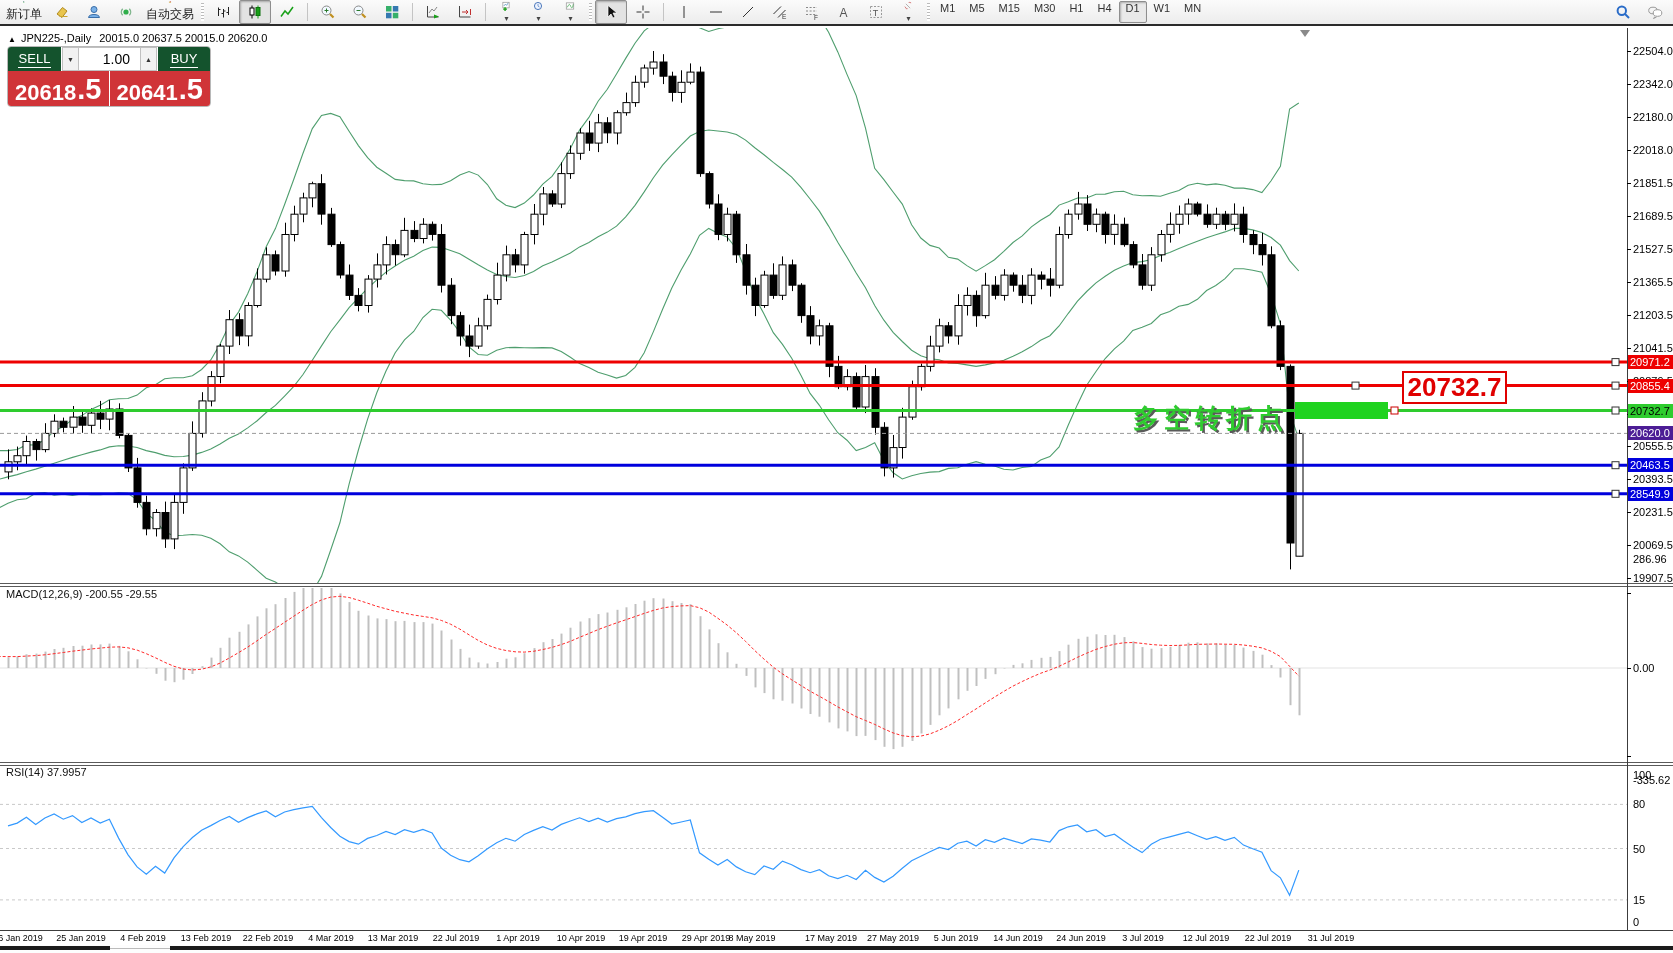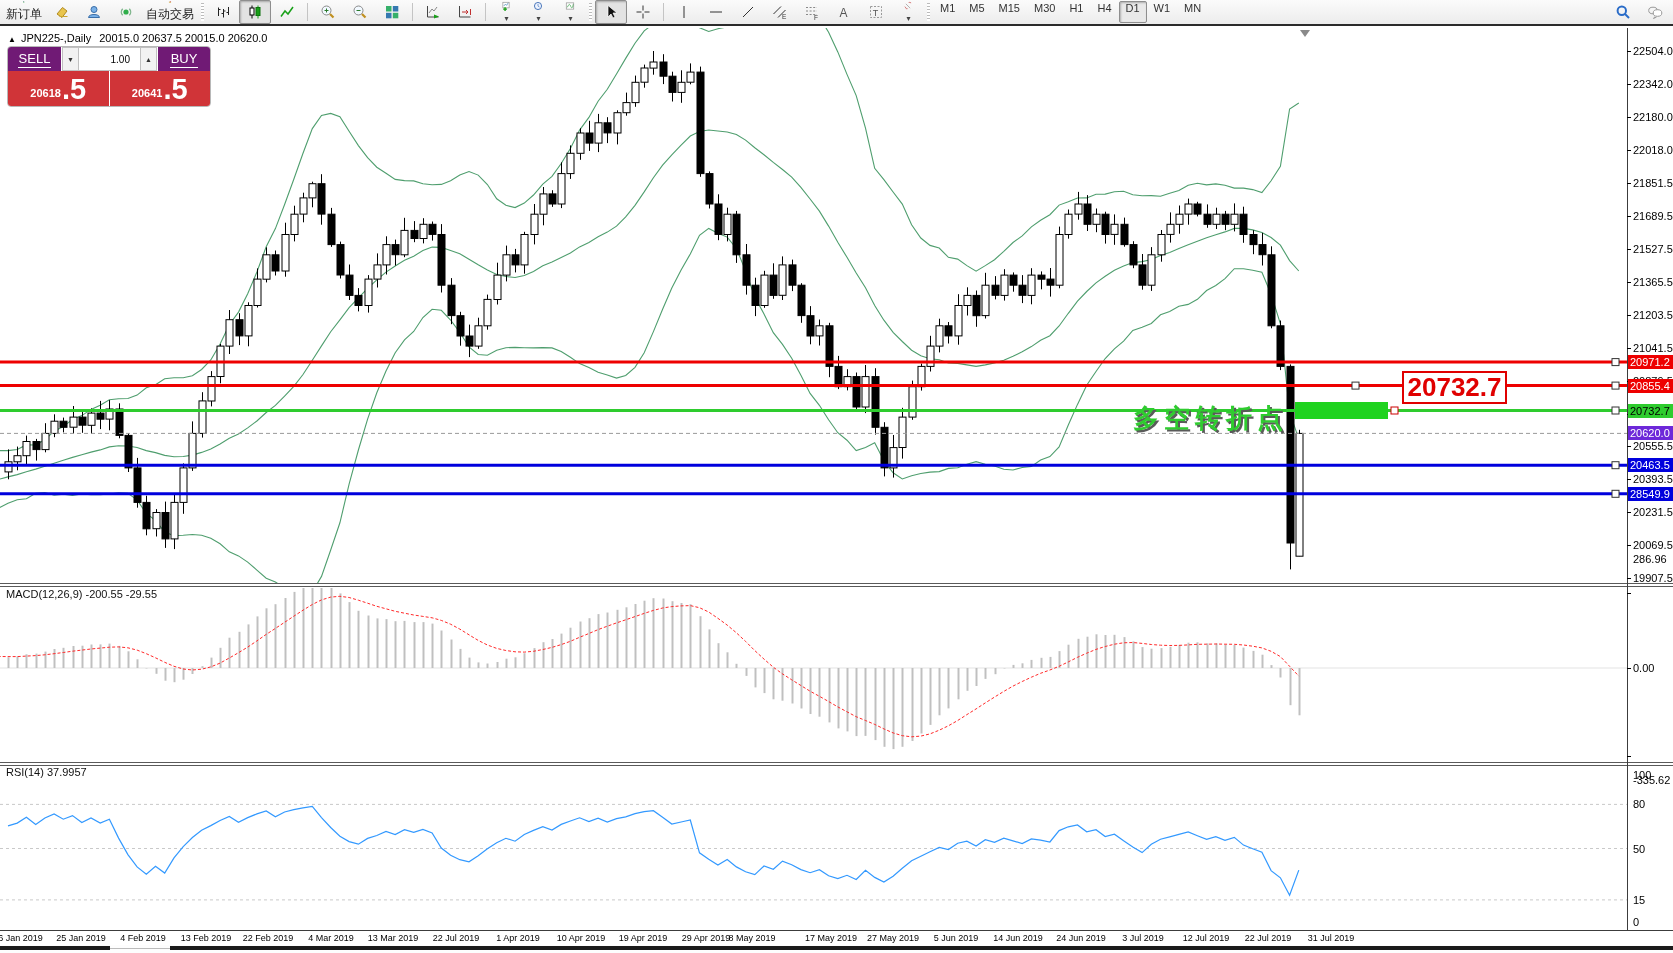--- a/index.html
+++ b/index.html
@@ -31,32 +31,32 @@
     padding-left:2px;color:#fff;white-space:nowrap;}
   .date-label{position:absolute;top:933px;font-size:9px;color:#000;transform:translateX(-50%);white-space:nowrap;}
   
   #chart-title{position:absolute;left:8px;top:32px;font-size:11px;color:#000;z-index:4;}
   #chart-title .tri{font-size:8px;margin-right:5px;}
   #chart-title .ohlc{margin-left:8px;}
   
   #trade-panel{position:absolute;left:7px;top:46px;width:202px;height:59px;z-index:6;
     border-radius:4px;overflow:hidden;background:#fff;border:1px solid #b8b8b8;}
   #tp-top{display:flex;height:24px;}
-  .tp-btn{background:#701a75;color:#fff;font-size:13px;display:flex;align-items:center;justify-content:center;}
+  .tp-btn{background:#14532d;color:#fff;font-size:13px;display:flex;align-items:center;justify-content:center;}
   #tp-sell{width:53px;border-right:1px solid #fff;}
   #tp-buy{width:52px;border-left:1px solid #fff;}
   .tp-underline{border-bottom:1px solid #fff;padding:0 1px 1px;}
   .tp-spin{width:17px;background:#f2f2f2;border:1px solid #c0c0c0;display:flex;align-items:center;justify-content:center;
     font-size:7px;color:#333;box-sizing:border-box;}
   #tp-lot{flex:1;background:#fff;border-top:1px solid #c0c0c0;border-bottom:1px solid #c0c0c0;
-    display:flex;align-items:center;justify-content:flex-end;padding-right:10px;font-size:10px;color:#000;}
+    display:flex;align-items:center;justify-content:flex-end;padding-right:10px;font-size:14px;color:#000;}
   #tp-prices{display:flex;height:35px;}
   .tp-price{flex:1;background:#d03438;color:#fff;display:flex;align-items:flex-end;justify-content:center;
     padding-bottom:2px;font-weight:bold;}
-  .tp-price .big{font-size:11px;line-height:22px;}
+  .tp-price .big{font-size:22px;line-height:22px;}
   .tp-price .huge{font-size:29px;line-height:29px;margin-left:1px;}
   #tp-prices .tp-price:first-child{border-right:1px solid #fff;}
   
   #anno-text{position:absolute;left:1133px;top:401px;font-size:26px;font-weight:bold;color:#2fcc2f;
     letter-spacing:5px;text-shadow:2px 2px 0 #5a5a5a;z-index:3;white-space:nowrap;}
   #price-callout{position:absolute;left:1402px;top:371px;width:101px;height:29px;background:#fff;
     border:2px solid #e00000;color:#e00000;font-size:26px;font-weight:bold;line-height:28px;text-align:center;z-index:4;}
   #shift-marker{position:absolute;left:1300px;top:30px;width:0;height:0;z-index:3;
     border-left:5px solid transparent;border-right:5px solid transparent;border-top:7px solid #8a8a8a;}
   
@@ -817,21 +817,21 @@
      <div class="axis-num" style="top:506px">20231.5</div>
       <div class="axis-tick" style="top:545px"></div>
      <div class="axis-num" style="top:539px">20069.5</div>
       <div class="axis-tick" style="top:578px"></div>
      <div class="axis-num" style="top:572px">19907.5</div>
       <div class="price-tag" style="top:355px;background:#ee0000;color:#ffffff">20971.2</div>
       <div class="price-tag" style="top:379px;background:#ee0000;color:#ffffff">20855.4</div>
       <div class="price-tag" style="top:404px;background:#2ecc2e;color:#000000">20732.7</div>
       <div class="price-tag" style="top:458px;background:#0000dd;color:#ffffff">20463.5</div>
       <div class="price-tag" style="top:487px;background:#0000dd;color:#ffffff">28549.9</div>
-      <div class="price-tag" style="top:426px;background:#6d28d9;color:#fff">20620.0</div>
+      <div class="price-tag" style="top:426px;background:#4c1d95;color:#fff">20620.0</div>
       <div class="axis-tick" style="top:593px"></div>
      <div class="axis-num" style="top:553px">286.96</div>
       <div class="axis-tick" style="top:668px"></div>
      <div class="axis-num" style="top:662px">0.00</div>
       <div class="axis-tick" style="top:756px"></div>
      <div class="axis-num" style="top:774px">-335.62</div>
       <div class="axis-num" style="top:769px">100</div>
       <div class="axis-num" style="top:798px">80</div>
       <div class="axis-num" style="top:843px">50</div>
       <div class="axis-num" style="top:894px">15</div>

